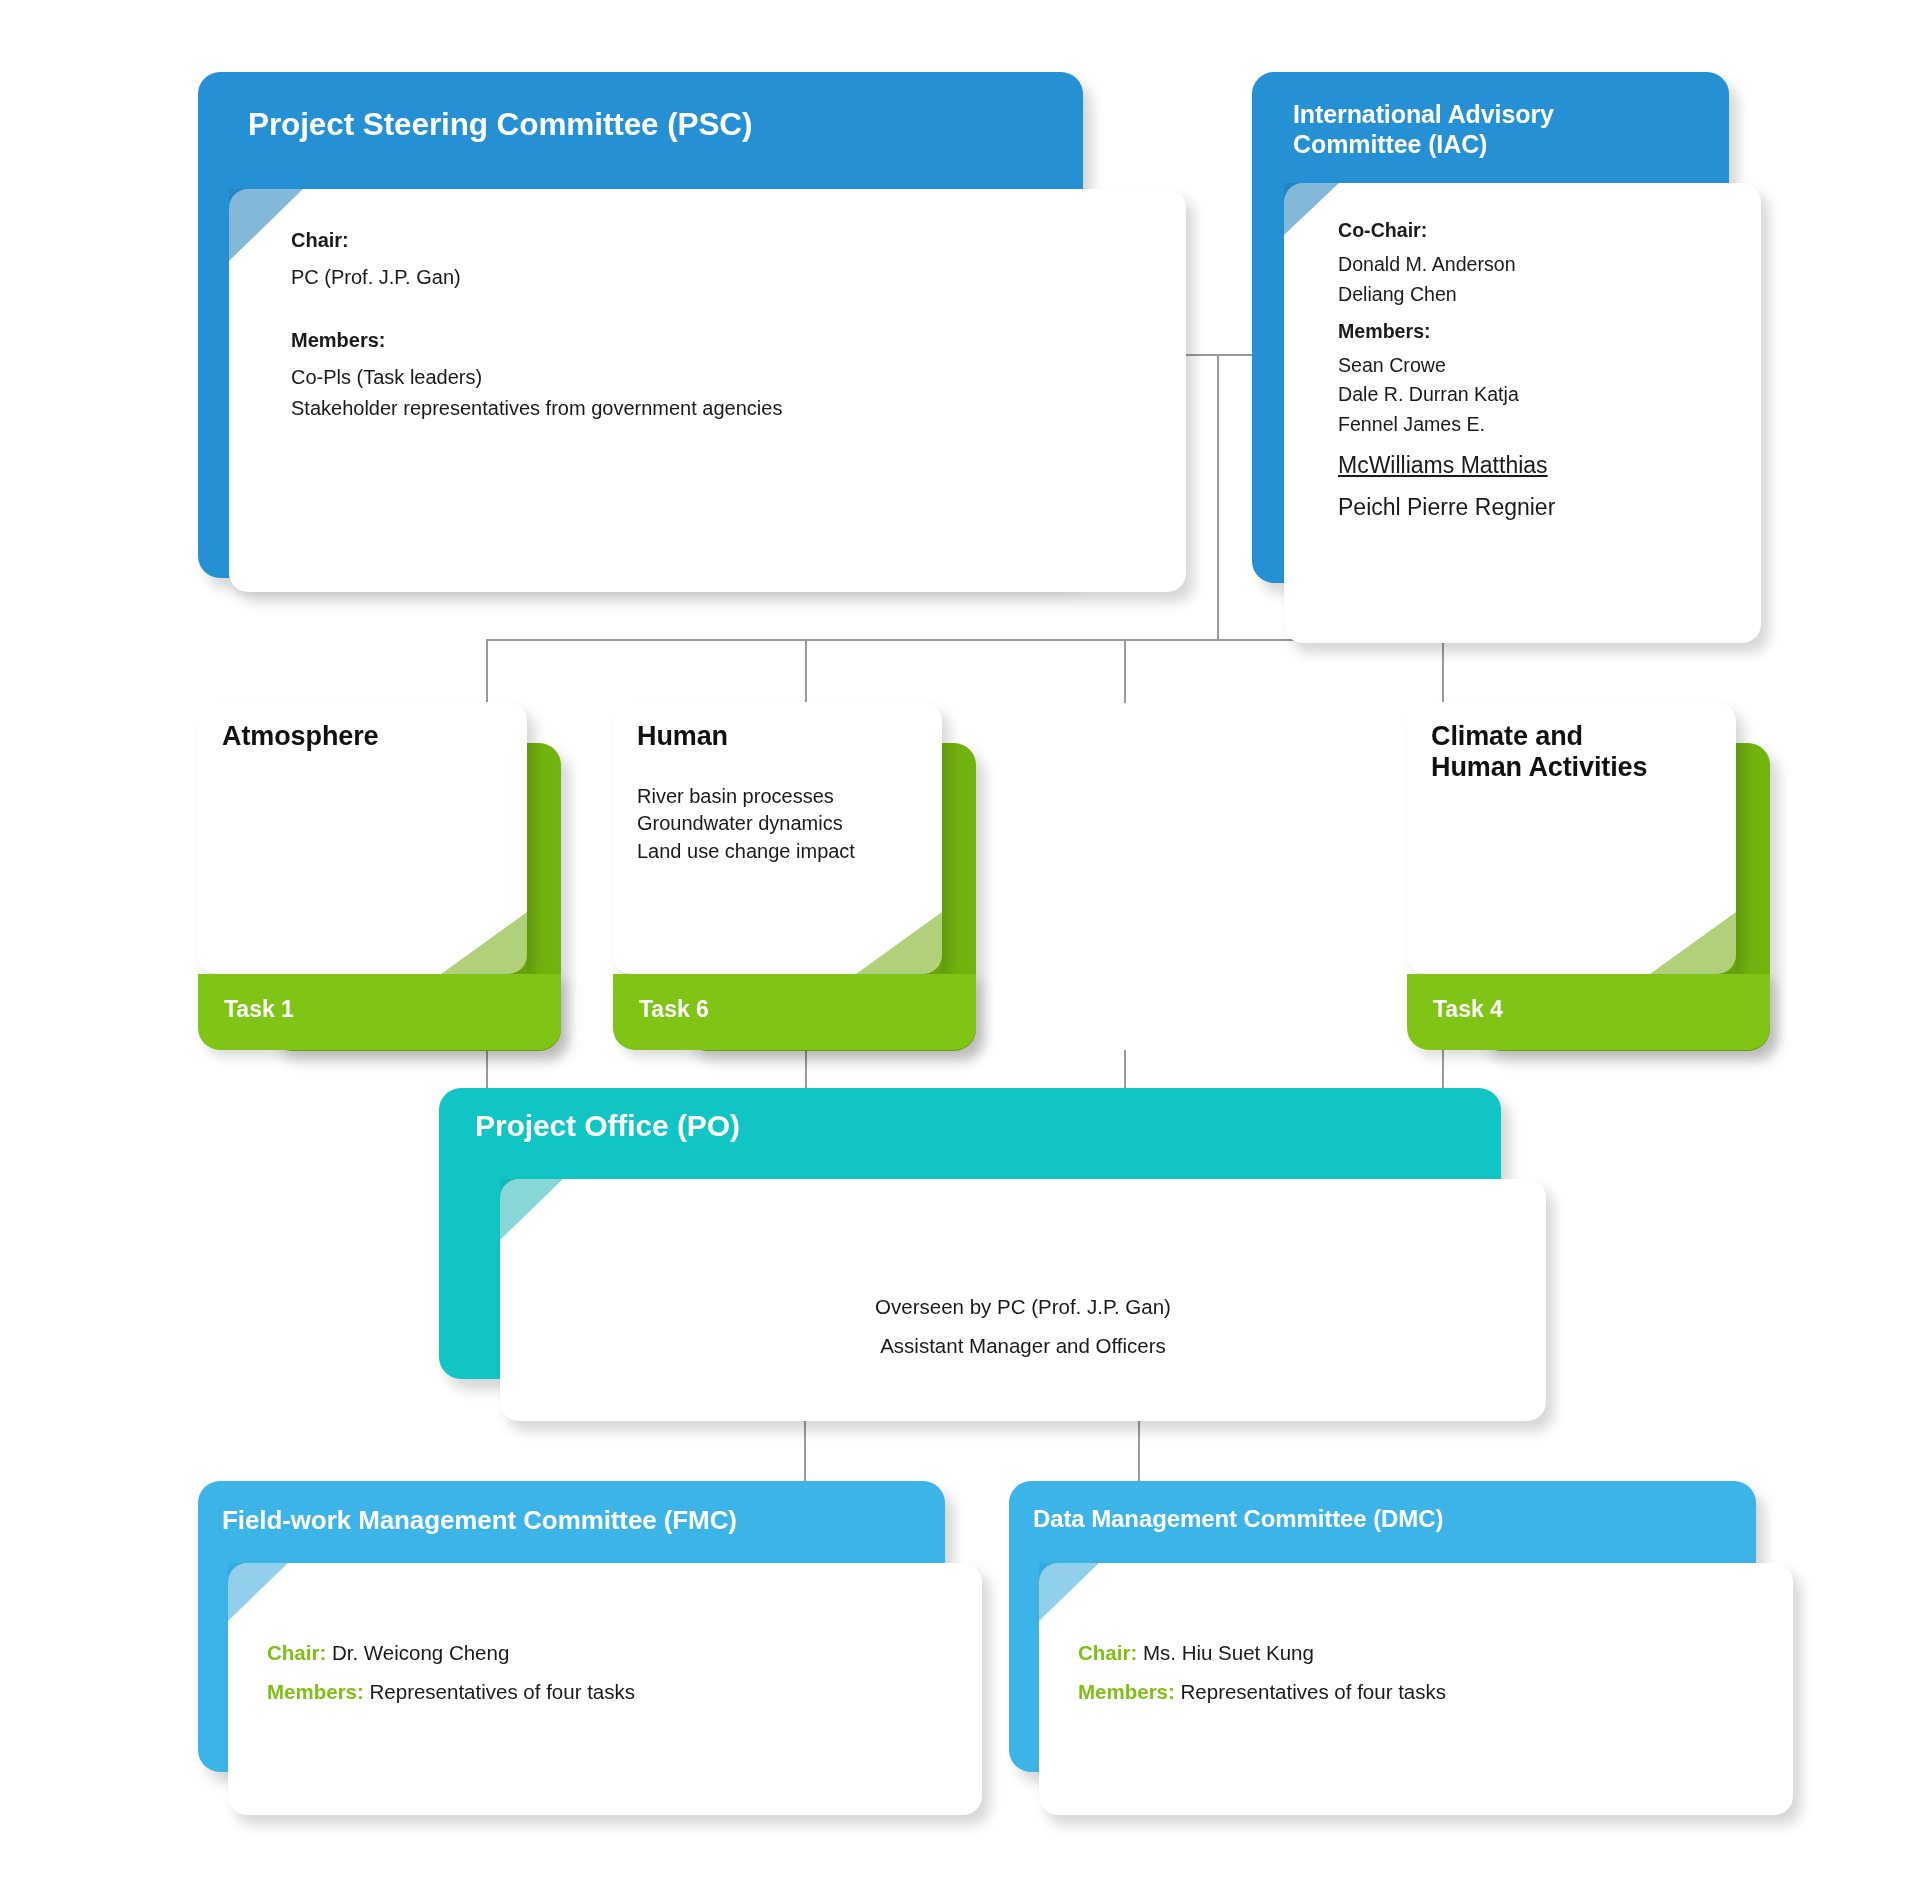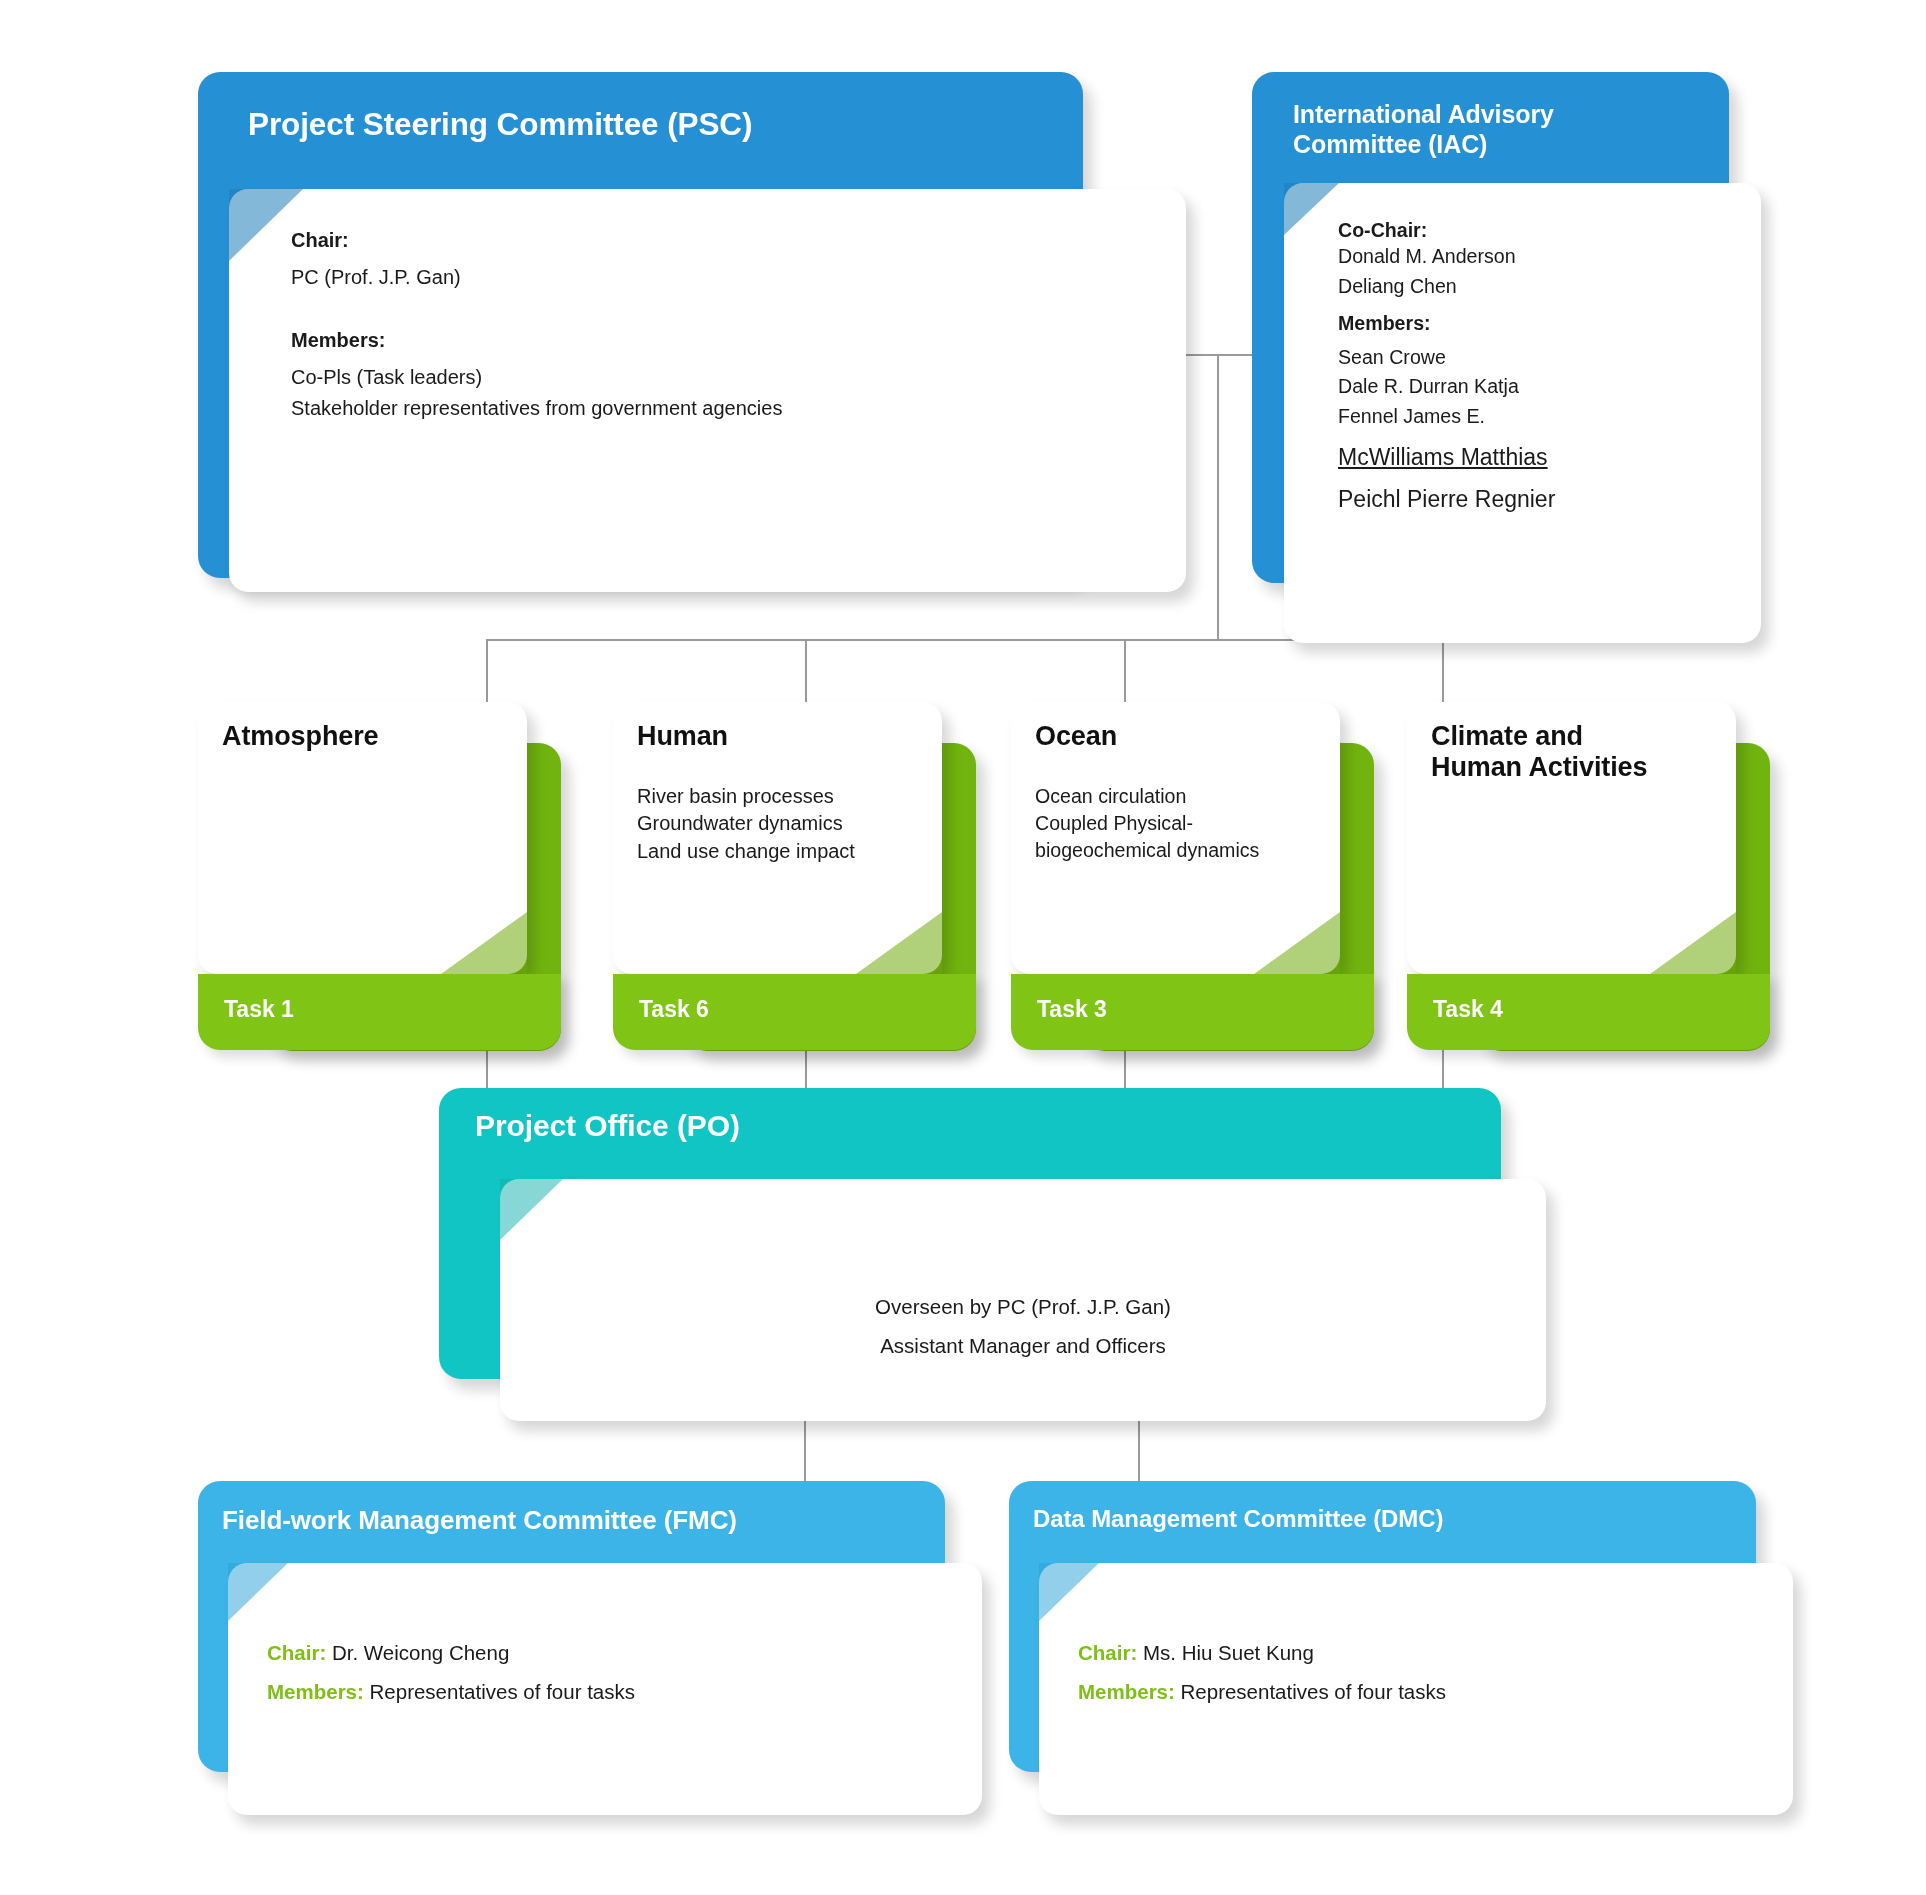--- a/index.html
+++ b/index.html
@@ -124,21 +124,21 @@
   <div class="node" style="left:1252px;top:72px;width:506px;height:568px;">
     <div class="panel" style="left:0;top:0;width:477px;height:511px;background:#2591D4;"></div>
     <div class="card" style="left:32px;top:111px;width:477px;height:460px;"></div>
     <div class="fold" style="left:32px;top:111px;border-left:0 solid transparent;border-top:52px solid #1d7db9;border-right:55px solid transparent;opacity:0.55;"></div>
     <div class="hdr-title" style="left:41px;top:28px;width:429px;font-size:25px;">
       <span>International Advisory</span><br>
       <span>Committee (IAC)</span>
     </div>
     <div class="body-block" style="left:86px;top:146px;width:420px;">
       <div class="body-line label-green" style="font-size:19.6px;">Co-Chair: </div>
-      <div class="body-line" style="font-size:19.6px;">Donald M. Anderson</div>
+      <div class="body-line" style="font-size:19.6px;margin-top:8px;">Donald M. Anderson</div>
       <div class="body-line" style="font-size:19.6px;margin-top:3.8px;">Deliang Chen</div>
       <div class="body-line label-green" style="font-size:19.6px;margin-top:11.5px;">Members: </div>
       <div class="body-line" style="font-size:19.6px;margin-top:8px;">Sean Crowe</div>
       <div class="body-line" style="font-size:19.6px;margin-top:3.8px;">Dale R. Durran Katja</div>
       <div class="body-line" style="font-size:19.6px;margin-top:3.8px;">Fennel James E.</div>
       <div class="body-line" style="font-size:23px;margin-top:12px;text-decoration:underline;">McWilliams Matthias</div>
       <div class="body-line" style="font-size:23px;margin-top:12px;">Peichl Pierre Regnier</div>
     </div>
   </div>
 
@@ -162,35 +162,20 @@
       <span>Human</span>
     </div>
     <div class="task-list" style="left:24px;top:81px;width:296px;font-size:20px;">
       <div>River basin processes</div>
       <div>Groundwater dynamics</div>
       <div>Land use change impact</div>
     </div>
     <div class="task-foot" style="left:26px;top:294px;font-size:23px;">Task 6</div>
   </div>
 
-  <div class="node" style="left:1011px;top:702px;width:363px;height:348px;">
-    <div class="panel" style="left:72px;top:41px;width:291px;height:308px;background:#72B40F;"></div>
-    <div class="card" style="left:0;top:0;width:329px;height:272px;"></div>
-    <div class="panel" style="left:0;top:272px;width:363px;height:76px;background:#80C415;border-radius:0 0 22px 22px;box-shadow:6.7px 7.6px 10.5px rgba(0,0,0,0.13);"></div>
-    <div class="wedge" style="left:243px;top:210px;width:0;height:0;border-left:86px solid transparent;border-bottom:62px solid #6FA90D;opacity:0.55;"></div>
-    <div class="task-title" style="left:24px;top:19px;width:296px;font-size:27px;">
-      <span>Ocean</span>
-    </div>
-    <div class="task-list" style="left:24px;top:81px;width:310px;font-size:19.6px;">
-      <div>Ocean circulation</div>
-      <div>Coupled Physical-</div>
-      <div>biogeochemical dynamics</div>
-    </div>
-    <div class="task-foot" style="left:26px;top:294px;font-size:23px;">Task 3</div>
-  </div>
 
   <div class="node" style="left:1407px;top:702px;width:363px;height:348px;">
     <div class="panel" style="left:72px;top:41px;width:291px;height:308px;background:#72B40F;"></div>
     <div class="card" style="left:0;top:0;width:329px;height:272px;"></div>
     <div class="panel" style="left:0;top:272px;width:363px;height:76px;background:#80C415;border-radius:0 0 22px 22px;box-shadow:6.7px 7.6px 10.5px rgba(0,0,0,0.13);"></div>
     <div class="wedge" style="left:243px;top:210px;width:0;height:0;border-left:86px solid transparent;border-bottom:62px solid #6FA90D;opacity:0.55;"></div>
     <div class="task-title" style="left:24px;top:19px;width:310px;font-size:27px;">
       <span>Climate and</span><br>
       <span>Human Activities</span>
     </div>

